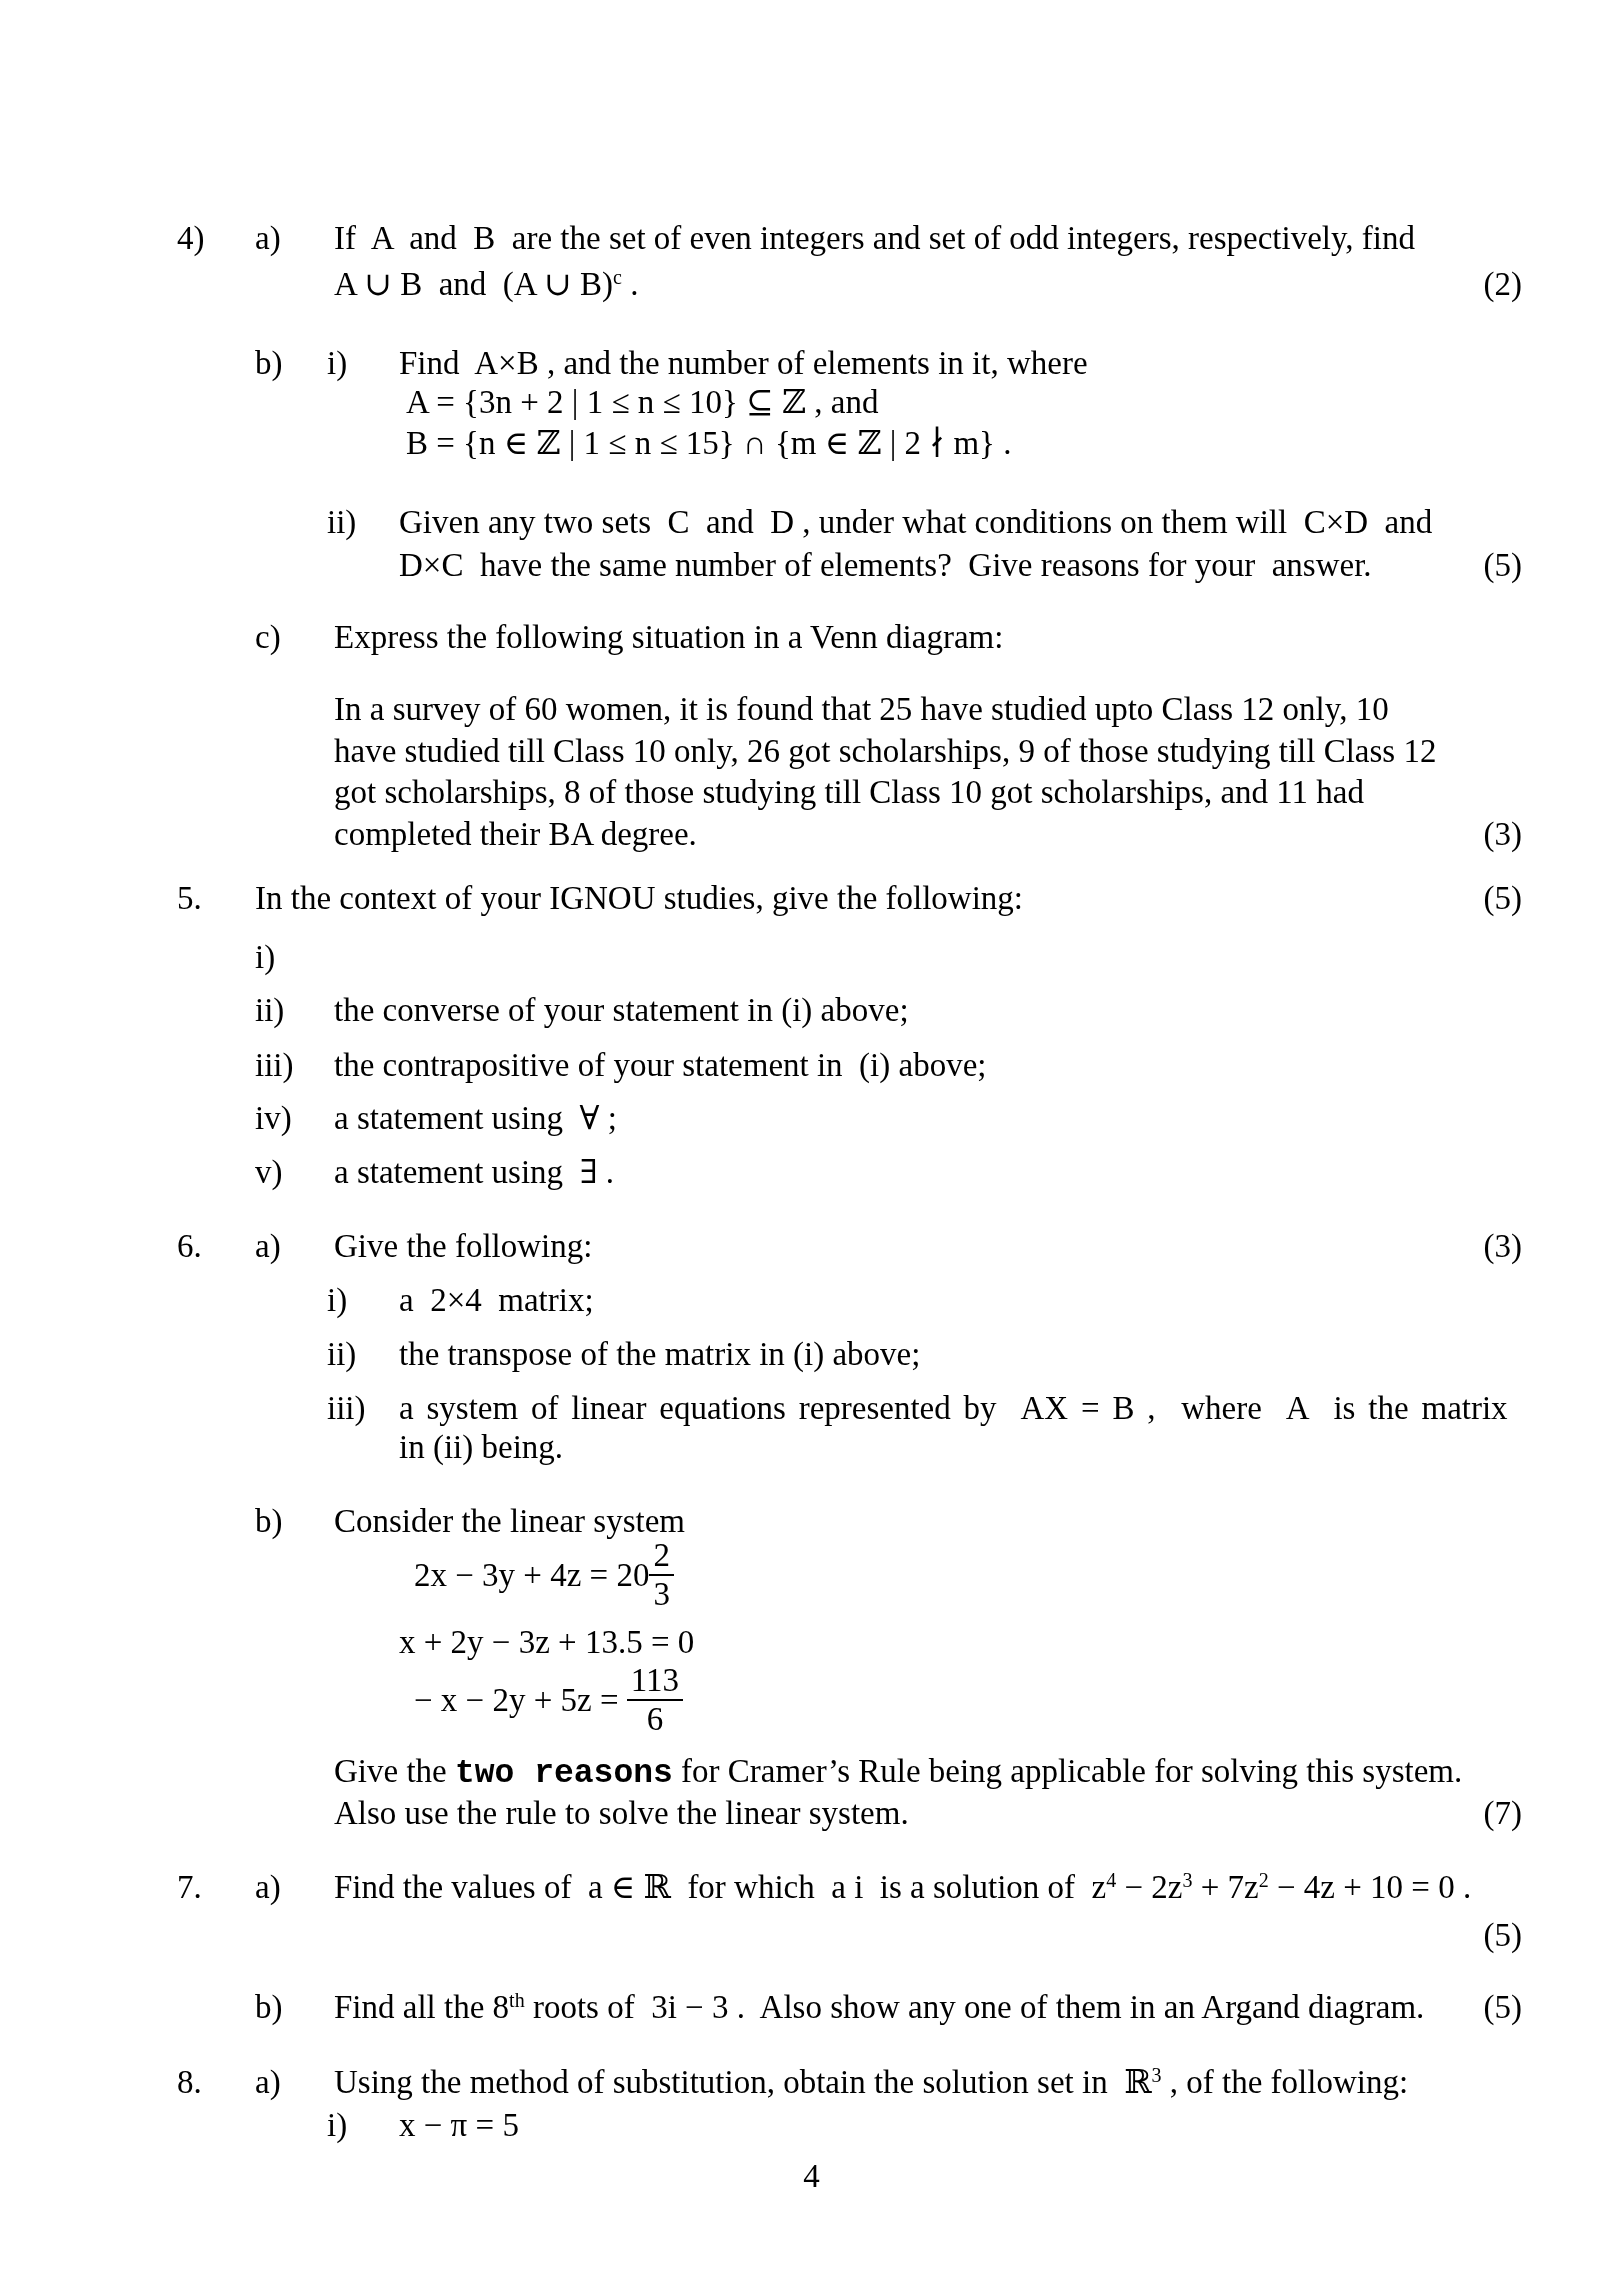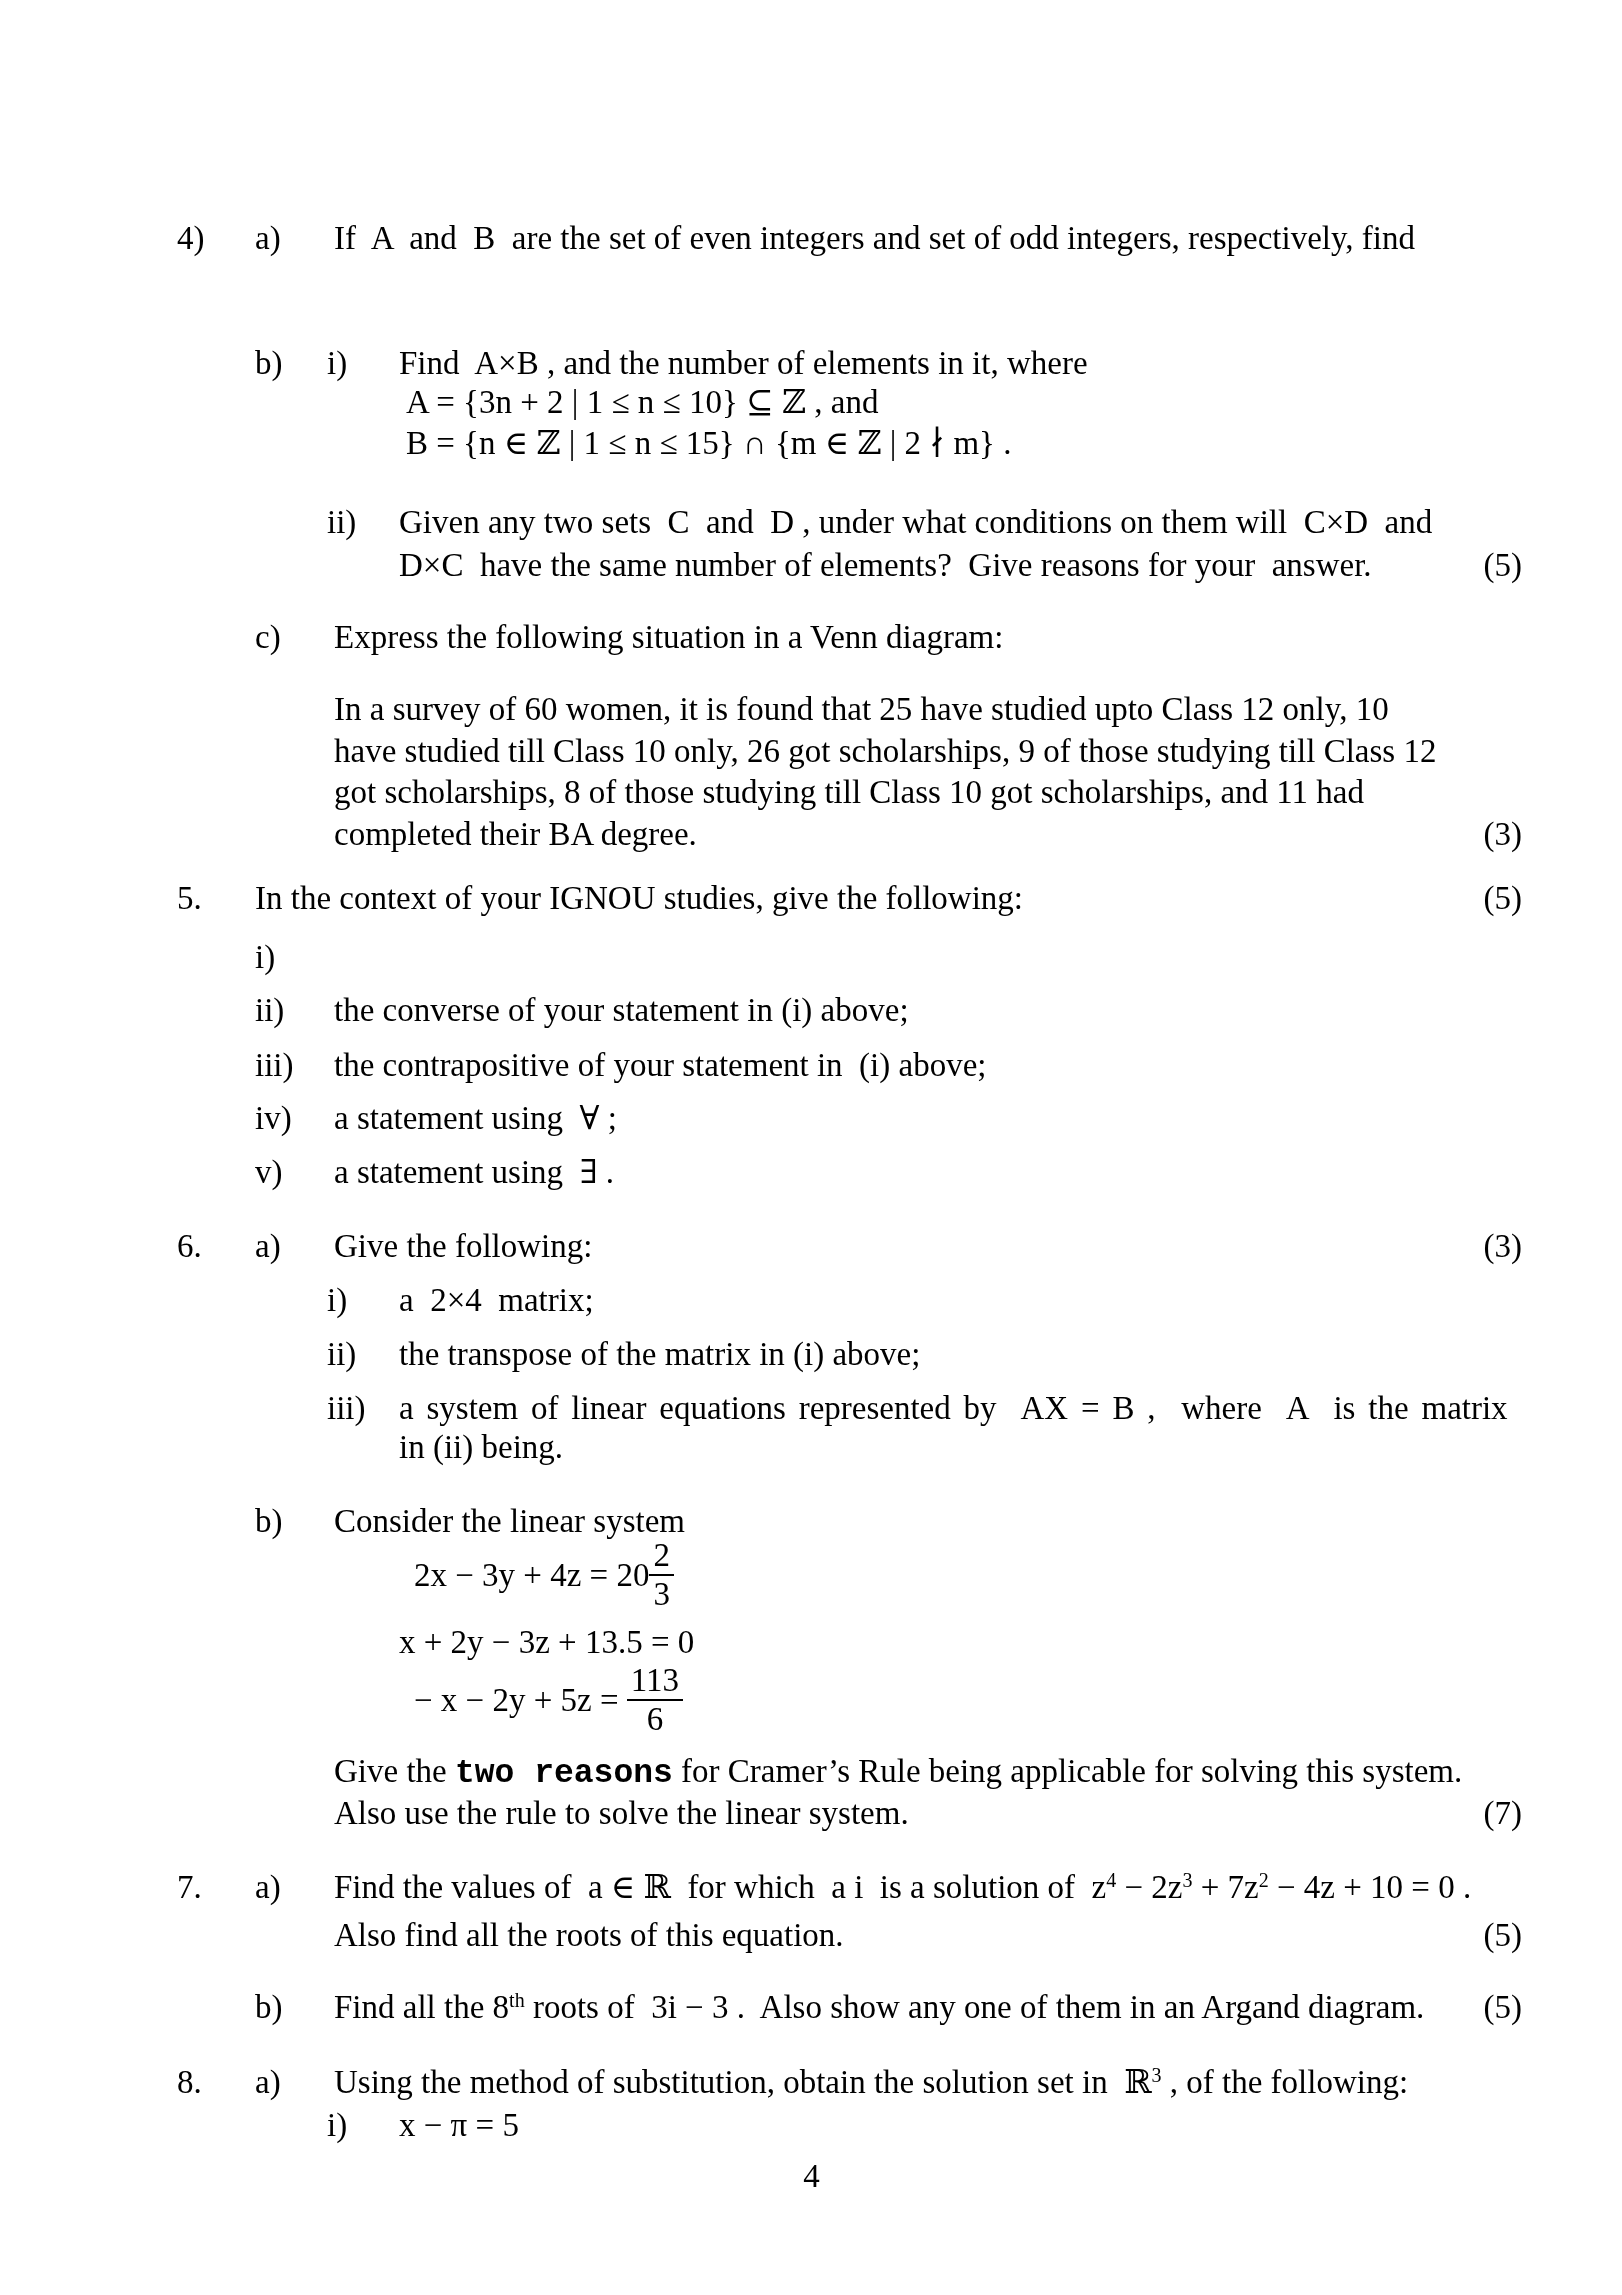--- a/index.html
+++ b/index.html
@@ -33,20 +33,24 @@
 </style>
 </head>
 <body>
 
 <div class="page">
 
   <div class="ln" style="top:219px">
     <span class="qnum">4)</span>
     <span class="plabel">a)</span>
     <span class="t510">If  A  and  B  are the set of even integers and set of odd integers, respectively, find</span>
+  </div>
+  <div class="ln" style="top:265px">
+    <span class="t510"><span>A ∪ B  and  (A ∪ B)</span><span class="sup">c</span><span> .</span></span>
+    <span class="marks">(2)</span>
   </div>
 
   <div class="ln" style="top:344px">
     <span class="plabel">b)</span>
     <span class="rlabel">i)</span>
     <span class="t610">Find  A×B , and the number of elements in it, where</span>
   </div>
   <div class="ln" style="top:383px">
     <span class="t620">A = {3n + 2 | 1 ≤ n ≤ 10} ⊆ ℤ , and</span>
   </div>
@@ -158,21 +162,20 @@
     <span class="t510">Also use the rule to solve the linear system.</span>
     <span class="marks">(7)</span>
   </div>
 
   <div class="ln" style="top:1868px">
     <span class="qnum">7.</span>
     <span class="plabel">a)</span>
     <span class="t510"><span>Find the values of  a ∈ ℝ  for which  a i  is a solution of  z</span><span class="sup">4</span><span> − 2z</span><span class="sup">3</span><span> + 7z</span><span class="sup">2</span><span> − 4z + 10 = 0 .</span></span>
   </div>
   <div class="ln" style="top:1916px">
-    <span class="t510">Also find all the roots of this equation.</span>
     <span class="marks">(5)</span>
   </div>
 
   <div class="ln" style="top:1988px">
     <span class="plabel">b)</span>
     <span class="t510"><span>Find all the 8</span><span class="sup">th</span><span> roots of  3i − 3 .  Also show any one of them in an Argand diagram.</span></span>
     <span class="marks">(5)</span>
   </div>
 
   <div class="ln" style="top:2063px">

